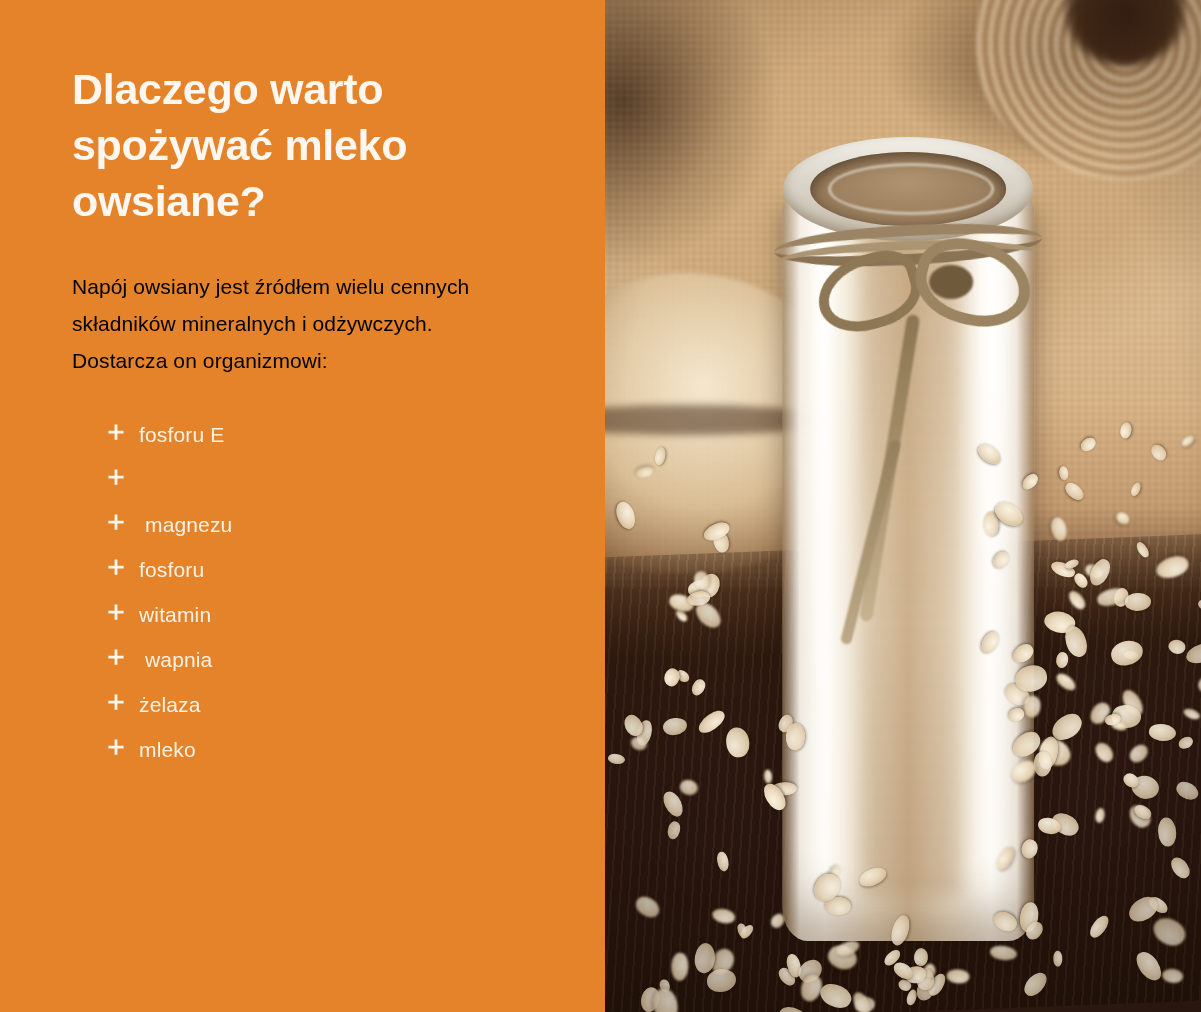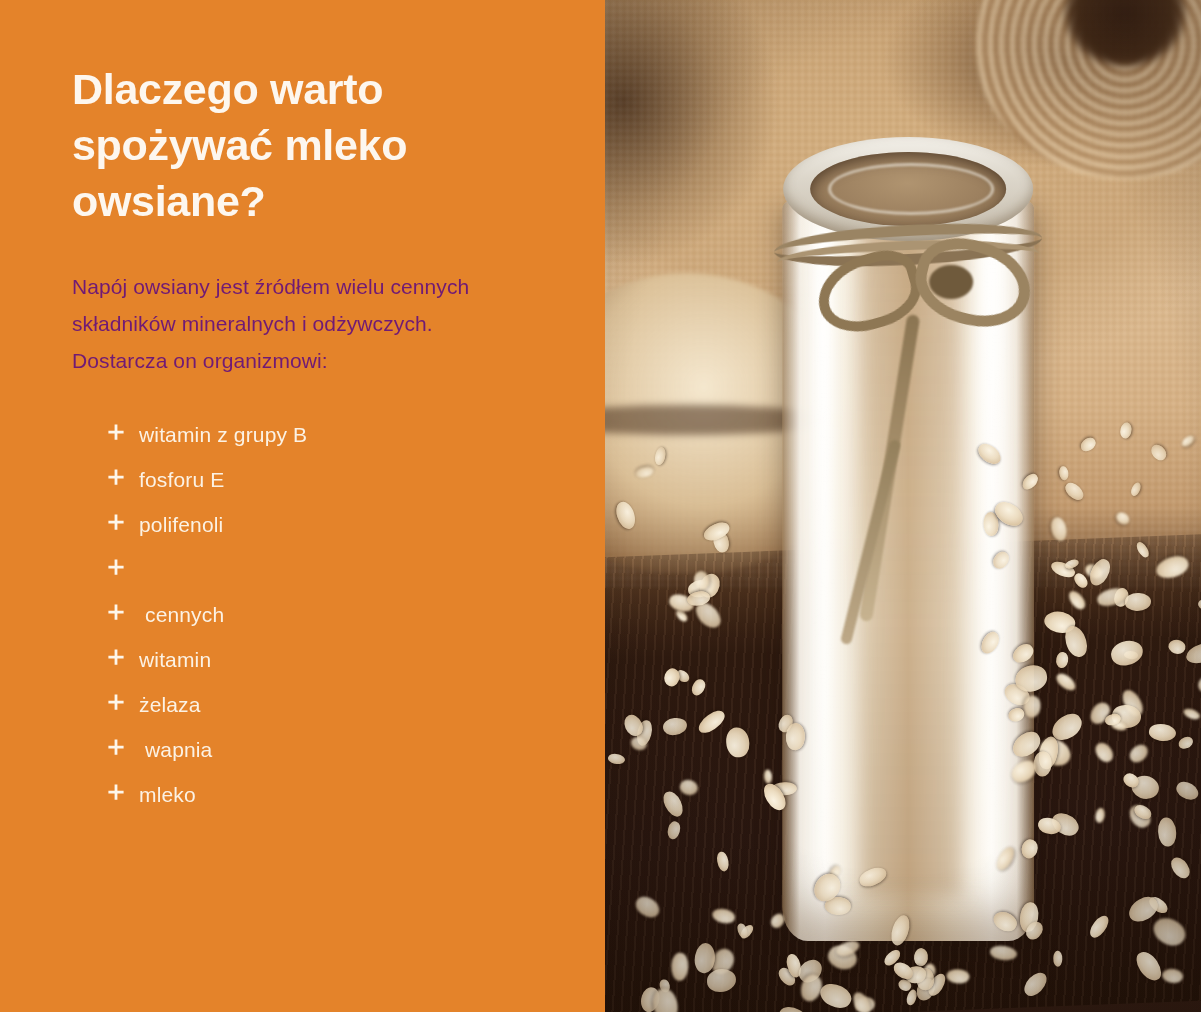--- a/index.html
+++ b/index.html
@@ -41,21 +41,21 @@
     letter-spacing:-0.3px;
     color:#fdf7ef;
     width:440px;
   }
 
   .lede {
     margin-top:38px;
     font-size:21px;
     font-weight:400;
     line-height:1.78;
-    color:#701a75;
+    color:#000000;
     width:420px;
     letter-spacing:0.1px;
   }
 
   .benefit-list {
     margin-top:32px;
     margin-left:33px;
     list-style:none;
   }
 
@@ -349,91 +349,83 @@
 
   <section class="panel">
     <div class="panel-inner">
 
       <h1 class="headline">Dlaczego warto spożywać mleko owsiane?</h1>
 
       <p class="lede">Napój owsiany jest źródłem wielu cennych składników mineralnych i odżywczych. Dostarcza on organizmowi:</p>
 
       <ul class="benefit-list">
 
-        <li class="benefit-item">
-          <span class="plus-icon">
-            <svg width="22" height="22" viewBox="0 0 22 22" aria-hidden="true">
-              <path d="M9.6 2.6h2.8v6.2h6.2v2.8h-6.2v6.2H9.6v-6.2H3.4V8.8h6.2z" fill="#fdf6ea"></path>
-            </svg>
-          </span>
-          <span class="benefit-label">witamin z grupy B</span>
-        </li>
 
         <li class="benefit-item">
           <span class="plus-icon">
             <svg width="22" height="22" viewBox="0 0 22 22" aria-hidden="true">
               <path d="M9.6 2.6h2.8v6.2h6.2v2.8h-6.2v6.2H9.6v-6.2H3.4V8.8h6.2z" fill="#fdf6ea"></path>
             </svg>
           </span>
           <span class="benefit-label">fosforu E</span>
         </li>
 
-        <li class="benefit-item">
-          <span class="plus-icon">
-            <svg width="22" height="22" viewBox="0 0 22 22" aria-hidden="true">
-              <path d="M9.6 2.6h2.8v6.2h6.2v2.8h-6.2v6.2H9.6v-6.2H3.4V8.8h6.2z" fill="#fdf6ea"></path>
-            </svg>
-          </span>
-          <span class="benefit-label">polifenoli</span>
-        </li>
-
-        <li class="benefit-item">
-          <span class="plus-icon">
-            <svg width="22" height="22" viewBox="0 0 22 22" aria-hidden="true">
-              <path d="M9.6 2.6h2.8v6.2h6.2v2.8h-6.2v6.2H9.6v-6.2H3.4V8.8h6.2z" fill="#fdf6ea"></path>
-            </svg>
-          </span>
-        </li>
-
-
-        <li class="benefit-item">
-          <span class="plus-icon">
-            <svg width="22" height="22" viewBox="0 0 22 22" aria-hidden="true">
-              <path d="M9.6 2.6h2.8v6.2h6.2v2.8h-6.2v6.2H9.6v-6.2H3.4V8.8h6.2z" fill="#fdf6ea"></path>
-            </svg>
-          </span>
-          <span class="benefit-label"> cennych</span>
-        </li>
-
+
+        <li class="benefit-item">
+          <span class="plus-icon">
+            <svg width="22" height="22" viewBox="0 0 22 22" aria-hidden="true">
+              <path d="M9.6 2.6h2.8v6.2h6.2v2.8h-6.2v6.2H9.6v-6.2H3.4V8.8h6.2z" fill="#fdf6ea"></path>
+            </svg>
+          </span>
+        </li>
+
+
+        <li class="benefit-item">
+          <span class="plus-icon">
+            <svg width="22" height="22" viewBox="0 0 22 22" aria-hidden="true">
+              <path d="M9.6 2.6h2.8v6.2h6.2v2.8h-6.2v6.2H9.6v-6.2H3.4V8.8h6.2z" fill="#fdf6ea"></path>
+            </svg>
+          </span>
+          <span class="benefit-label"> magnezu</span>
+        </li>
+
+        <li class="benefit-item">
+          <span class="plus-icon">
+            <svg width="22" height="22" viewBox="0 0 22 22" aria-hidden="true">
+              <path d="M9.6 2.6h2.8v6.2h6.2v2.8h-6.2v6.2H9.6v-6.2H3.4V8.8h6.2z" fill="#fdf6ea"></path>
+            </svg>
+          </span>
+          <span class="benefit-label">fosforu</span>
+        </li>
 
         <li class="benefit-item">
           <span class="plus-icon">
             <svg width="22" height="22" viewBox="0 0 22 22" aria-hidden="true">
               <path d="M9.6 2.6h2.8v6.2h6.2v2.8h-6.2v6.2H9.6v-6.2H3.4V8.8h6.2z" fill="#fdf6ea"></path>
             </svg>
           </span>
           <span class="benefit-label">witamin</span>
         </li>
 
         <li class="benefit-item">
           <span class="plus-icon">
             <svg width="22" height="22" viewBox="0 0 22 22" aria-hidden="true">
               <path d="M9.6 2.6h2.8v6.2h6.2v2.8h-6.2v6.2H9.6v-6.2H3.4V8.8h6.2z" fill="#fdf6ea"></path>
             </svg>
           </span>
+          <span class="benefit-label"> wapnia</span>
+        </li>
+
+        <li class="benefit-item">
+          <span class="plus-icon">
+            <svg width="22" height="22" viewBox="0 0 22 22" aria-hidden="true">
+              <path d="M9.6 2.6h2.8v6.2h6.2v2.8h-6.2v6.2H9.6v-6.2H3.4V8.8h6.2z" fill="#fdf6ea"></path>
+            </svg>
+          </span>
           <span class="benefit-label">żelaza</span>
-        </li>
-
-        <li class="benefit-item">
-          <span class="plus-icon">
-            <svg width="22" height="22" viewBox="0 0 22 22" aria-hidden="true">
-              <path d="M9.6 2.6h2.8v6.2h6.2v2.8h-6.2v6.2H9.6v-6.2H3.4V8.8h6.2z" fill="#fdf6ea"></path>
-            </svg>
-          </span>
-          <span class="benefit-label"> wapnia</span>
         </li>
 
         <li class="benefit-item">
           <span class="plus-icon">
             <svg width="22" height="22" viewBox="0 0 22 22" aria-hidden="true">
               <path d="M9.6 2.6h2.8v6.2h6.2v2.8h-6.2v6.2H9.6v-6.2H3.4V8.8h6.2z" fill="#fdf6ea"></path>
             </svg>
           </span>
           <span class="benefit-label">mleko</span>
         </li>

